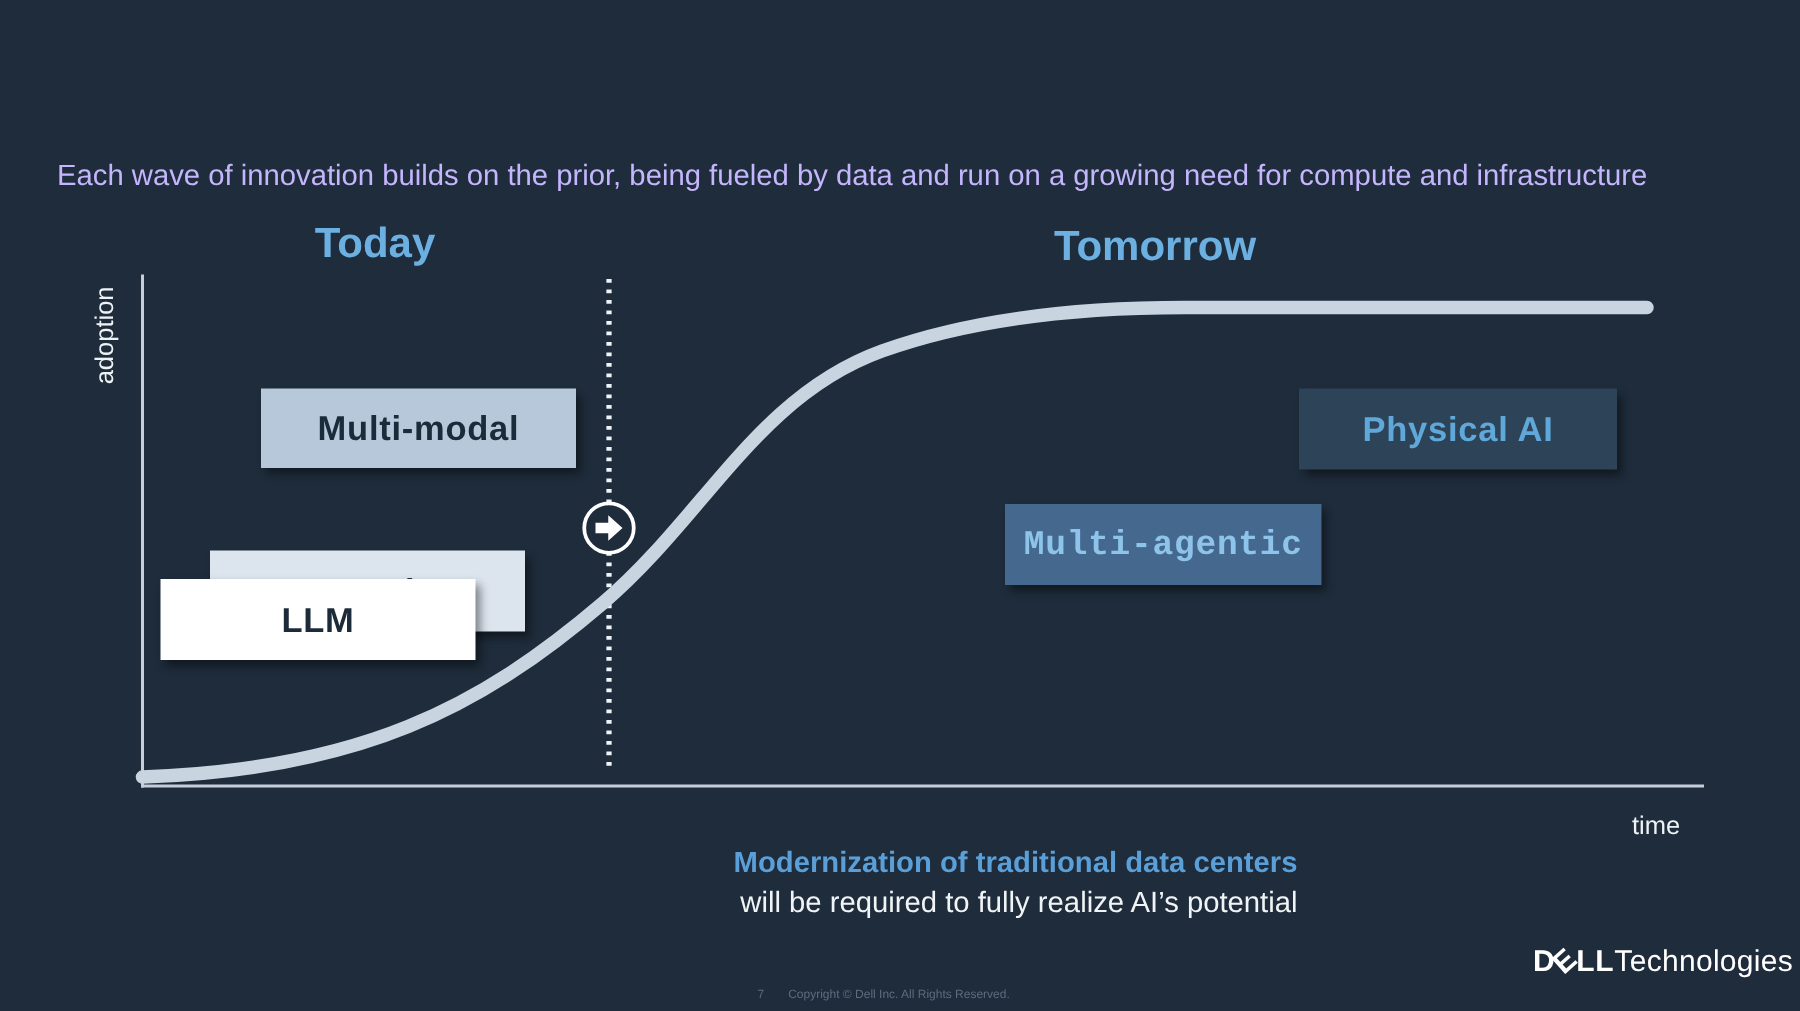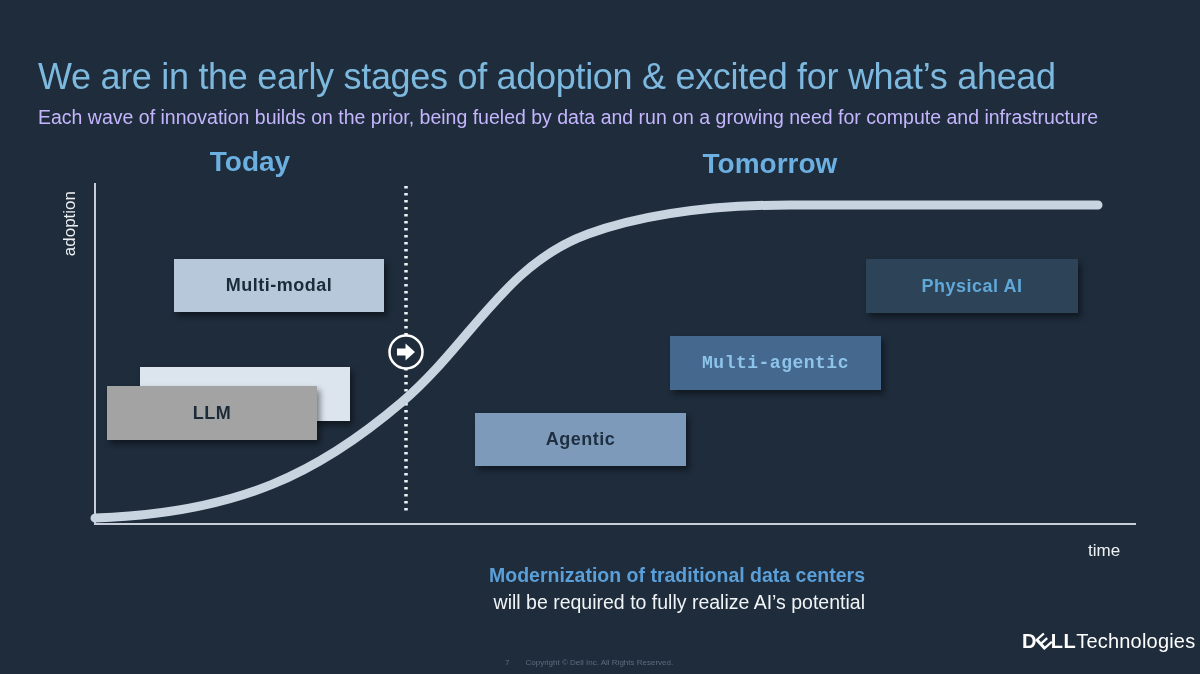--- a/index.html
+++ b/index.html
@@ -31,26 +31,26 @@
     font-size:17px;color:#eef2f5;
   }
   .x-label{
     position:absolute;left:1088px;top:541px;
     font-size:17px;color:#eef2f5;
   }
   .chart-svg{position:absolute;left:0;top:0;width:1200px;height:674px;}
   .stage-box{
     position:absolute;
     display:flex;align-items:center;justify-content:center;
-    font-weight:700;font-size:18px;letter-spacing:0.5px;
+    font-weight:700;font-size:23px;letter-spacing:0.5px;
     box-shadow:3px 4px 6px rgba(0,0,0,0.45);
   }
   .box-multimodal {left:174px;top:259px;width:210px;height:53px;background:#b7c8da;color:#1c2b3a;}
   .box-reasoning  {left:140px;top:323px;width:210px;height:54px;background:#dce4ee;color:#233446;margin-top:44px;}
-  .box-llm        {left:107px;top:386px;width:210px;height:54px;background:#a3a3a3;color:#1c2b3a;}
+  .box-llm        {left:107px;top:386px;width:210px;height:54px;background:#ffffff;color:#1c2b3a;}
   .box-agentic    {left:475px;top:413px;width:211px;height:53px;background:#7e9abb;color:#1e2f40;}
   .box-multiagentic{left:670px;top:336px;width:211px;height:54px;background:#45688f;color:#8ec4ea;font-family:Liberation Mono, monospace;}
   .box-physicalai {left:866px;top:259px;width:212px;height:54px;background:#2d4357;color:#5fa8d9;}
   .callout{
     position:absolute;left:265px;top:562px;width:600px;
     text-align:right;font-size:19.5px;line-height:27px;
   }
   .callout-line1{color:#5b9fd8;font-weight:700;}
   .callout-line2{color:#f1f4f6;font-weight:400;}
   .footer-note{
@@ -63,21 +63,20 @@
   }
   .logo-dell{font-weight:800;letter-spacing:0.5px;}
   .logo-tilt-e{display:inline-block;transform:rotate(-42deg);font-weight:800;}
   .logo-tech{font-weight:300;letter-spacing:0.2px;}
 </style>
 </head>
 <body>
 
 <div class="slide">
 
-  <h1 class="title">We are in the early stages of adoption &amp; excited for what’s ahead</h1>
   <p class="subtitle">Each wave of innovation builds on the prior, being fueled by data and run on a growing need for compute and infrastructure</p>
 
   <div class="era-label era-today">Today</div>
   <div class="era-label era-tomorrow">Tomorrow</div>
 
   <div class="y-label">adoption</div>
   <div class="x-label">time</div>
 
   <svg class="chart-svg" viewBox="0 0 1200 674" aria-hidden="true">
 
@@ -96,23 +95,20 @@
 
   <div class="stage-box box-multimodal">
     <span>Multi-modal</span>
   </div>
   <div class="stage-box box-reasoning">
     <span>Reasoning</span>
   </div>
   <div class="stage-box box-llm">
     <span>LLM</span>
   </div>
-  <div class="stage-box box-agentic">
-    <span>Agentic</span>
-  </div>
   <div class="stage-box box-multiagentic">
     <span>Multi-agentic</span>
   </div>
   <div class="stage-box box-physicalai">
     <span>Physical AI</span>
   </div>
 
   <div class="callout">
     <div class="callout-line1">Modernization of traditional data centers</div>
     <div class="callout-line2">will be required to fully realize AI’s potential</div>

